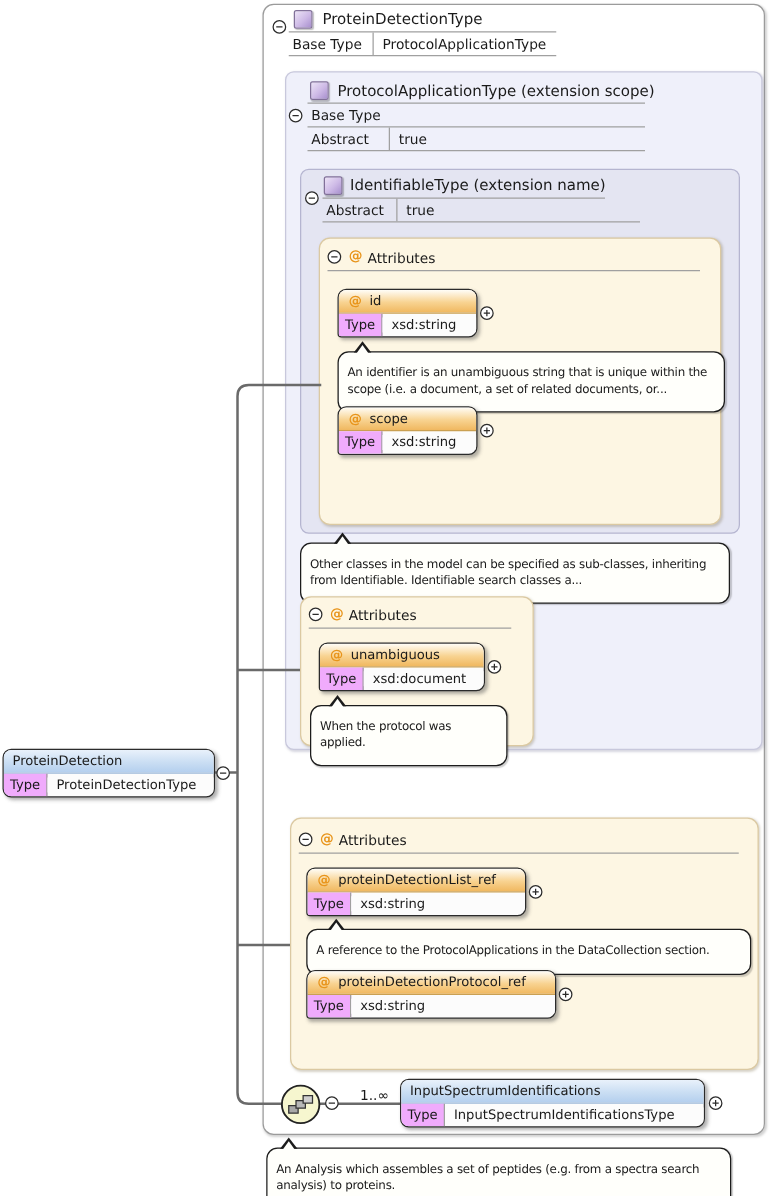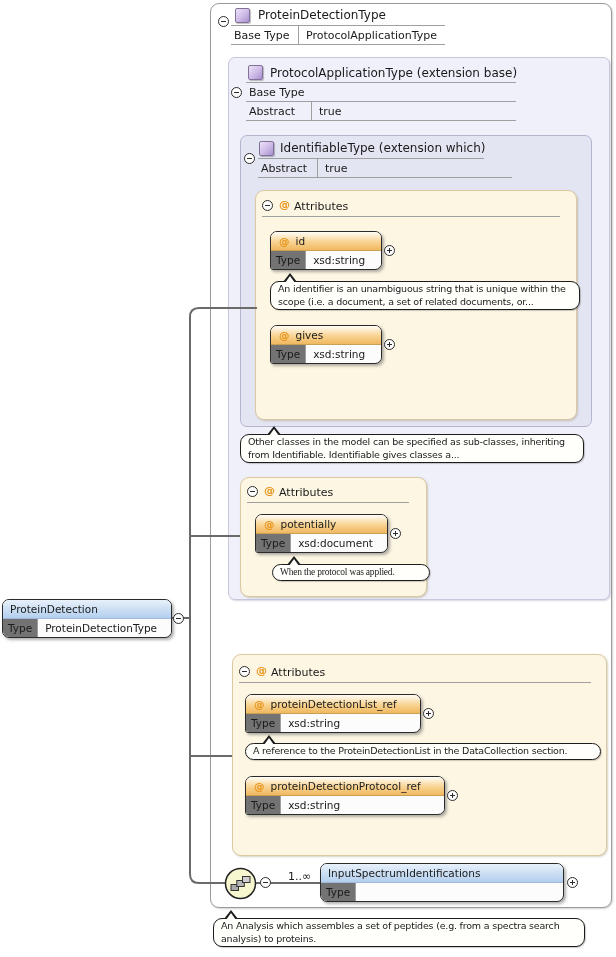--- a/index.html
+++ b/index.html
@@ -27,25 +27,25 @@
   .toggle.plus::before{content:"";position:absolute;top:2px;bottom:2px;left:4px;width:1px;background:#2b2b2b;}
   .at{position:absolute;color:#e8941a;font-weight:bold;font-size:11px;}
 
   .node{position:absolute;border:1px solid #2b2b2b;border-radius:7px 7px 7px 3px;overflow:hidden;
     background:#fcfcfc;box-shadow:2px 2px 3px rgba(80,80,80,.45);}
   .node .hdr{height:18px;display:flex;align-items:center;gap:6px;padding:0 8px;font-size:10.5px;white-space:nowrap;}
   .node .hdr.attr{background:linear-gradient(#fffdf7 0%,#f8d391 55%,#f0b860 100%);border-bottom:1px solid #caa052;}
   .node .hdr.elem{background:linear-gradient(#e9f1fb 0%,#cadef3 55%,#b4cfee 100%);border-bottom:1px solid #9db9d9;}
   .node .hdr .ath{color:#e8941a;font-weight:bold;font-size:10.5px;}
   .trow{height:18px;display:flex;align-items:center;font-size:10.5px;white-space:nowrap;}
-  .trow .tk{background:#737373;padding:0 5px;height:100%;display:flex;align-items:center;border-right:1px solid #a0a0a0;}
+  .trow .tk{background:#f0abfc;padding:0 5px;height:100%;display:flex;align-items:center;border-right:1px solid #a0a0a0;}
   .trow .tv{padding:0 7px;flex:1;background:#fcfcfc;}
 
   .bubble{position:absolute;background:#fffffb;border:1.5px solid #1c1c1c;border-radius:9px;
-    font-size:9.5px;letter-spacing:-0.2px;line-height:1.32;padding:1px 7px;box-shadow:1px 1px 1px rgba(0,0,0,.2);}
+    font-size:9.5px;letter-spacing:-0.2px;line-height:1.32;padding:11px 7px;box-shadow:1px 1px 1px rgba(0,0,0,.2);}
   .bubble::before{content:"";position:absolute;top:-9px;left:var(--nx,12px);
     border-left:7px solid transparent;border-right:7px solid transparent;border-bottom:9px solid #1c1c1c;}
   .bubble::after{content:"";position:absolute;top:-6px;left:calc(var(--nx,12px) + 1.5px);
     border-left:5.5px solid transparent;border-right:5.5px solid transparent;border-bottom:7.5px solid #fffffb;}
   .occ{position:absolute;font-size:11px;white-space:nowrap;}
   svg.connectors{position:absolute;left:0;top:0;z-index:6;pointer-events:none;}
   .z7{z-index:7;}
 </style>
 </head>
 <body>
@@ -59,37 +59,37 @@
   <div class="title" style="left:258px;top:8px;">ProteinDetectionType</div>
   <div class="hline" style="left:231px;top:25px;width:214px;"></div>
   <div class="row" style="left:231px;top:26px;width:214px;">
     <span class="k" style="width:64px;">Base Type</span>
     <span class="v">ProtocolApplicationType</span>
   </div>
   <div class="hline" style="left:231px;top:44px;width:214px;"></div>
 
   <div class="panel lav1" style="left:228px;top:57px;width:380px;height:541px;"></div>
   <span class="sq-icon" style="left:248px;top:65px;"></span>
-  <div class="title" style="left:270px;top:66px;">ProtocolApplicationType (extension base)</div>
+  <div class="title" style="left:270px;top:66px;">ProtocolApplicationType (extension scope)</div>
   <div class="hline" style="left:246px;top:82px;width:270px;"></div>
   <span class="toggle" style="left:231px;top:87px;"></span>
   <div class="row" style="left:246px;top:83px;width:270px;">
     <span class="k" style="width:62px;">Base Type</span>
   </div>
   <div class="hline" style="left:246px;top:101px;width:270px;"></div>
   <div class="row" style="left:246px;top:102px;width:270px;">
     <span class="k" style="width:62px;">Abstract</span>
     <span class="v">true</span>
   </div>
   <div class="hline" style="left:246px;top:120px;width:270px;"></div>
 
   <div class="panel lav2" style="left:240px;top:135px;width:350px;height:290px;"></div>
   <span class="toggle" style="left:244px;top:153px;"></span>
   <span class="sq-icon" style="left:259px;top:141px;"></span>
-  <div class="title" style="left:280px;top:141px;">IdentifiableType (extension which)</div>
+  <div class="title" style="left:280px;top:141px;">IdentifiableType (extension name)</div>
   <div class="hline" style="left:258px;top:158px;width:226px;"></div>
   <div class="row" style="left:258px;top:159px;width:254px;">
     <span class="k" style="width:56px;">Abstract</span>
     <span class="v">true</span>
   </div>
   <div class="hline" style="left:258px;top:177px;width:254px;"></div>
 
   <div class="panel cream" style="left:255px;top:190px;width:320px;height:228px;"></div>
   <span class="toggle" style="left:262px;top:200px;"></span>
   <span class="at" style="left:279px;top:198px;">@</span>
@@ -105,69 +105,69 @@
         <span class="tk">Type</span>
         <span class="tv">xsd:string</span>
       </div>
   </div>
   <span class="toggle plus" style="left:384px;top:245px;"></span>
   <div class="bubble" style="left:270px;top:281px;width:294px;--nx:12px;">An identifier is an unambiguous string that is unique within the scope (i.e. a document, a set of related documents, or...</div>
 
   <div class="node" style="left:270px;top:325px;width:110px;">
     <div class="hdr attr">
         <span class="ath">@</span>
-        <span>gives</span>
+        <span>scope</span>
       </div>
     <div class="trow">
         <span class="tk">Type</span>
         <span class="tv">xsd:string</span>
       </div>
   </div>
   <span class="toggle plus" style="left:384px;top:339px;"></span>
 
-  <div class="bubble" style="left:240px;top:434px;width:328px;--nx:26px;">Other classes in the model can be specified as sub-classes, inheriting from Identifiable. Identifiable gives classes a...</div>
+  <div class="bubble" style="left:240px;top:434px;width:328px;--nx:26px;">Other classes in the model can be specified as sub-classes, inheriting from Identifiable. Identifiable search classes a...</div>
 
   <div class="panel cream" style="left:240px;top:477px;width:185px;height:118px;"></div>
   <span class="toggle" style="left:247px;top:486px;"></span>
   <span class="at" style="left:264px;top:484px;">@</span>
   <div class="row" style="left:279px;top:483px;">Attributes</div>
   <div class="hline" style="left:247px;top:502px;width:162px;"></div>
 
   <div class="node" style="left:255px;top:514px;width:131px;">
     <div class="hdr attr">
         <span class="ath">@</span>
-        <span>potentially</span>
+        <span>unambiguous</span>
       </div>
     <div class="trow">
         <span class="tk">Type</span>
         <span class="tv">xsd:document</span>
       </div>
   </div>
   <span class="toggle plus" style="left:390px;top:528px;"></span>
-  <div class="bubble" style="left:272px;top:564px;width:142px;font-family:Liberation Serif, serif;--nx:14px;">When the protocol was applied.</div>
+  <div class="bubble" style="left:248px;top:564px;width:142px;--nx:14px;">When the protocol was applied.</div>
 
 
   <div class="panel cream" style="left:232px;top:654px;width:373px;height:200px;"></div>
   <span class="toggle" style="left:239px;top:666px;"></span>
   <span class="at" style="left:256px;top:664px;">@</span>
   <div class="row" style="left:271px;top:663px;">Attributes</div>
   <div class="hline" style="left:239px;top:682px;width:352px;"></div>
 
   <div class="node" style="left:245px;top:694px;width:174px;">
     <div class="hdr attr">
         <span class="ath">@</span>
         <span>proteinDetectionList_ref</span>
       </div>
     <div class="trow">
         <span class="tk">Type</span>
         <span class="tv">xsd:string</span>
       </div>
   </div>
   <span class="toggle plus" style="left:423px;top:708px;"></span>
-  <div class="bubble" style="left:245px;top:743px;width:340px;--nx:16px;">A reference to the ProteinDetectionList in the DataCollection section.</div>
+  <div class="bubble" style="left:245px;top:743px;width:340px;--nx:16px;">A reference to the ProtocolApplications in the DataCollection section.</div>
 
   <div class="node" style="left:245px;top:776px;width:198px;">
     <div class="hdr attr">
         <span class="ath">@</span>
         <span>proteinDetectionProtocol_ref</span>
       </div>
     <div class="trow">
         <span class="tk">Type</span>
         <span class="tv">xsd:string</span>
       </div>
@@ -190,20 +190,21 @@
   </svg>
   <span class="toggle z7" style="left:260px;top:877px;"></span>
   <div class="occ" style="left:288px;top:870px;">1..∞</div>
 
   <div class="node z7" style="left:320px;top:863px;width:242px;border-radius:7px;">
     <div class="hdr elem" style="padding-left:7px;">
         <span>InputSpectrumIdentifications</span>
       </div>
     <div class="trow">
         <span class="tk">Type</span>
+        <span class="tv">InputSpectrumIdentificationsType</span>
       </div>
   </div>
   <span class="toggle plus z7" style="left:567px;top:877px;"></span>
 
   <div class="node z7" style="left:2px;top:599px;width:168px;border-radius:7px;">
     <div class="hdr elem" style="padding-left:7px;">
         <span>ProteinDetection</span>
       </div>
     <div class="trow">
         <span class="tk">Type</span>

